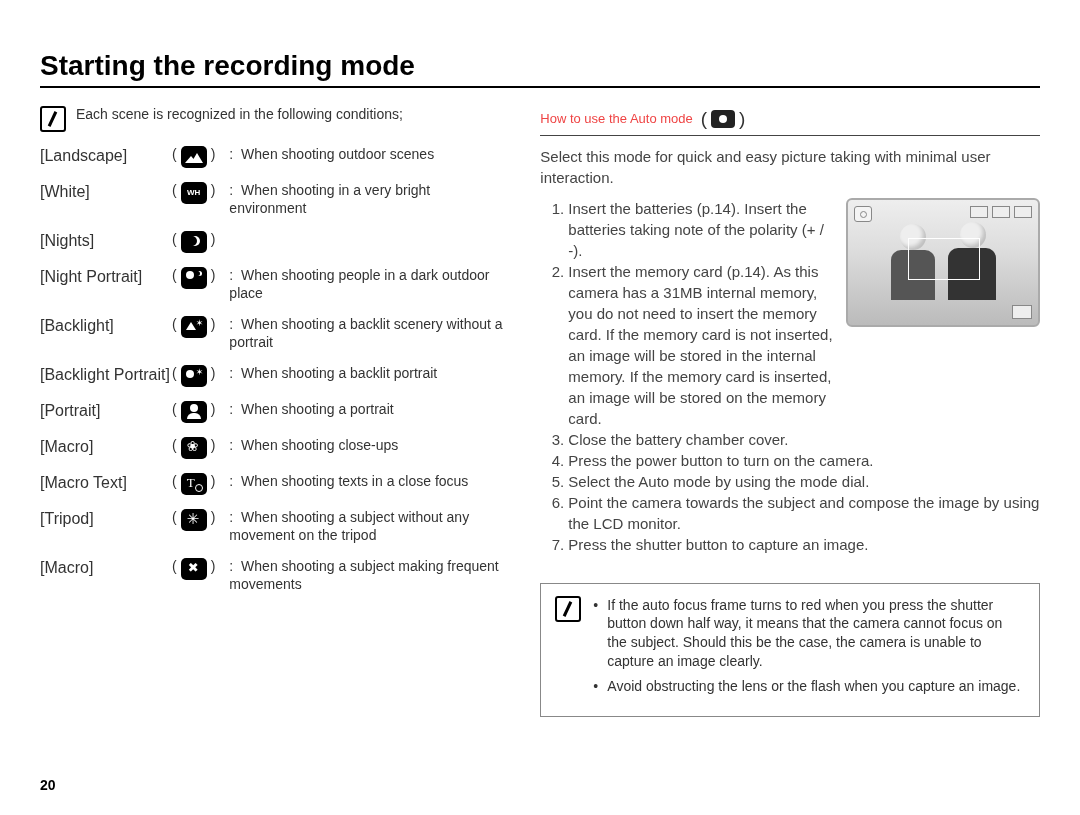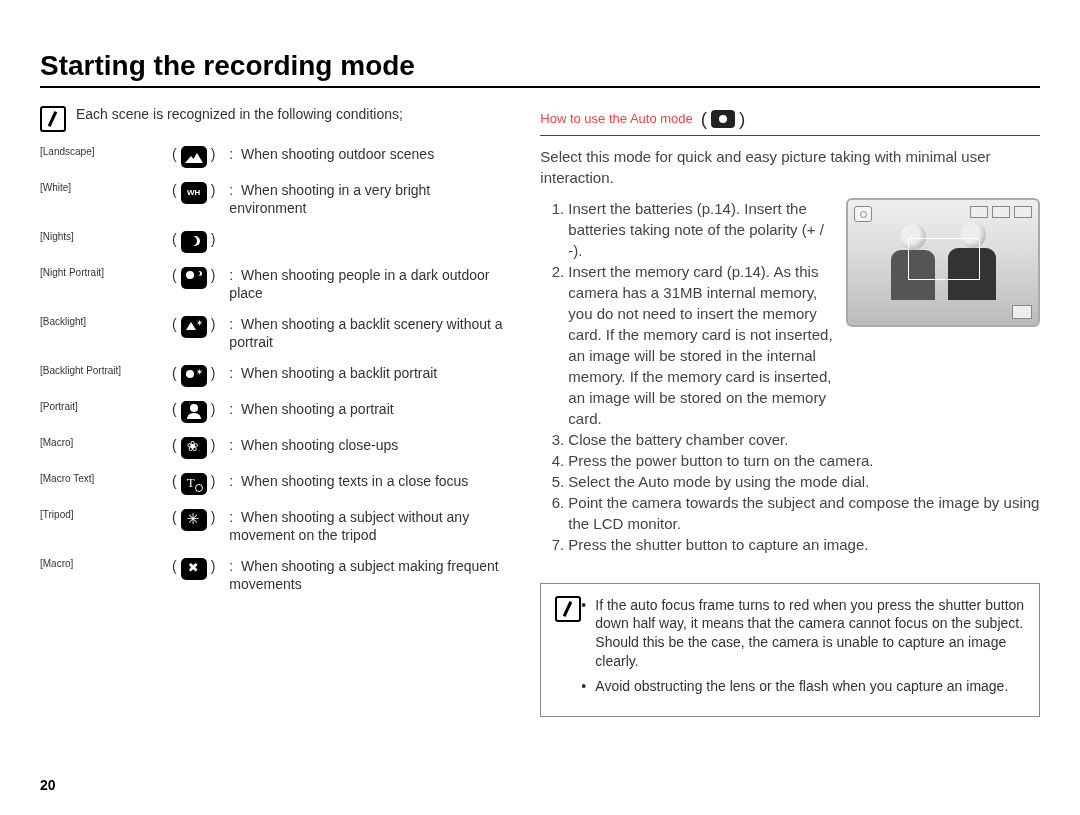--- a/index.html
+++ b/index.html
@@ -78,21 +78,21 @@
   
   .scene-row {
     display: flex;
     align-items: flex-start;
     margin-bottom: 14px;
   }
   .scene-name {
     width: 132px;
     flex: 0 0 132px;
     color: #333;
-    font-size: 10px;
+    font-size: 16px;
   }
   .scene-paren {
     color: #333;
     font-size: 14px;
   }
   .scene-icon {
     width: 26px;
     height: 22px;
     background: #000;
     border-radius: 5px;
@@ -381,20 +381,21 @@
     border: 1px solid #888;
     background: #eee;
   }
 
   
   .bottom-note {
     margin-top: 28px;
     border: 1px solid #888;
     padding: 12px 14px 14px 14px;
     display: flex;
+    gap: 12px;
     font-size: 14px;
     color: #333;
     line-height: 1.35;
   }
   .bottom-note .bullets { flex: 1; }
   .bottom-note .b-row { display: flex; margin-bottom: 6px;}
   .bottom-note .dot { flex: 0 0 14px; }
   .bottom-note .dot::before { content: "•"; }
 
   .page-num {

